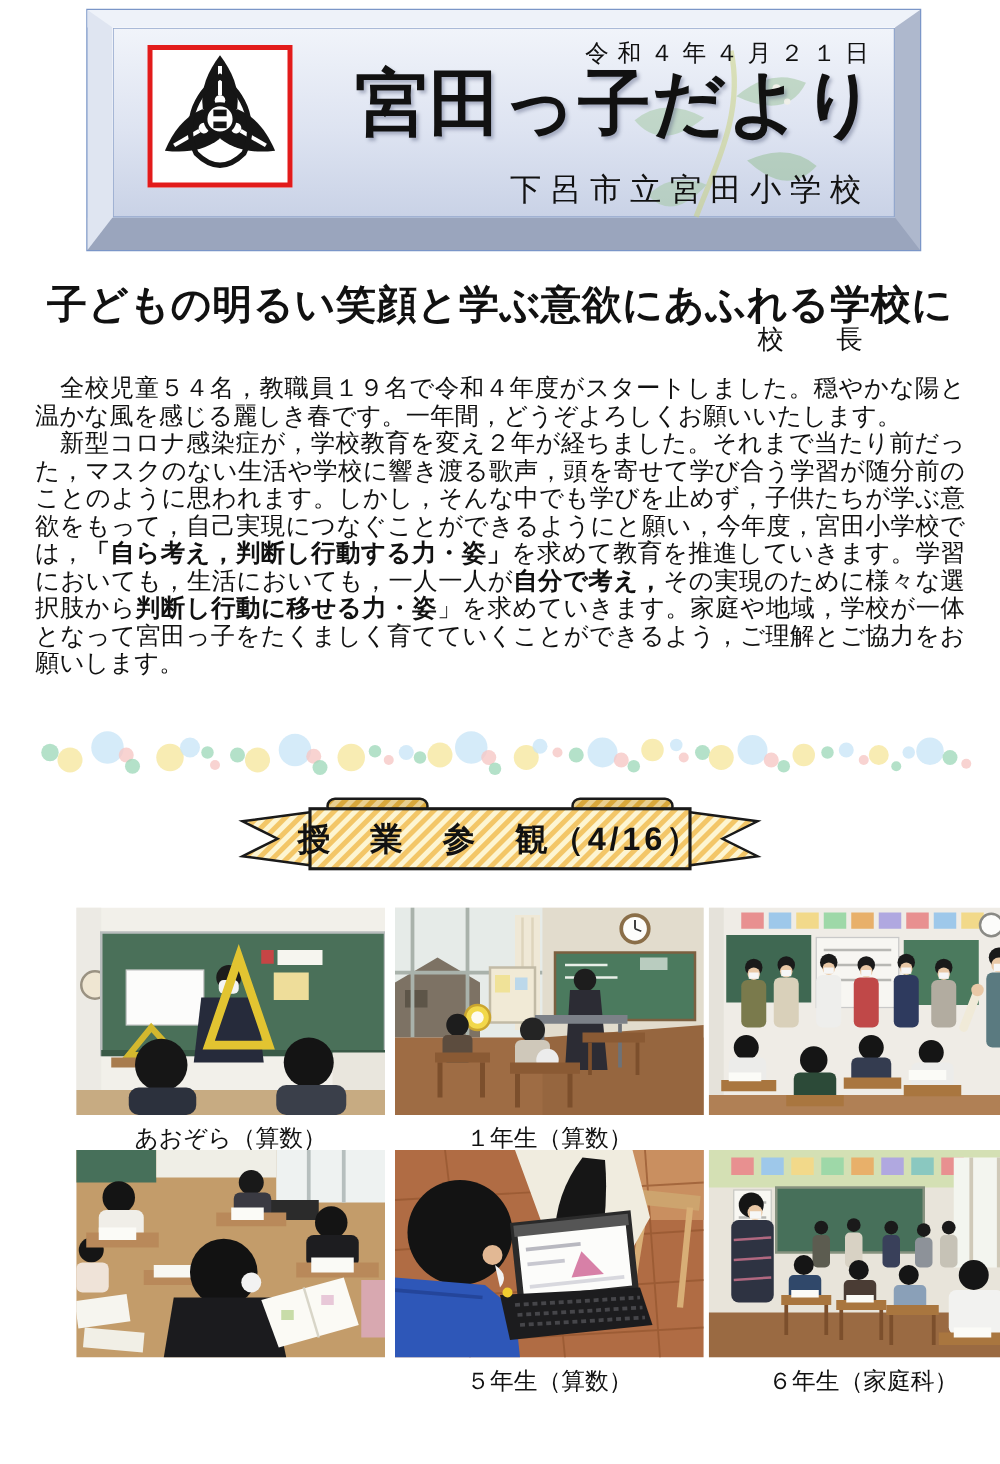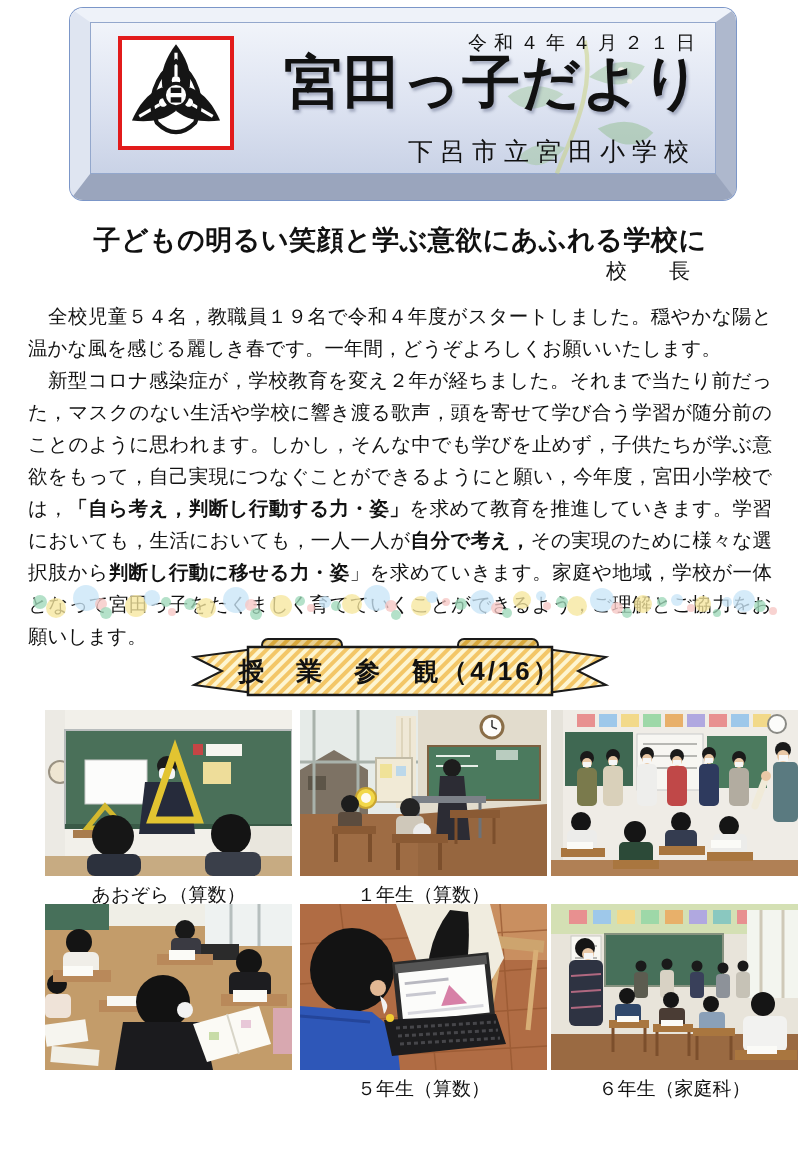--- a/index.html
+++ b/index.html
@@ -3,58 +3,58 @@
 <meta charset="utf-8">
 <style>
   html,body{margin:0;padding:0;background:#fff;}
   .page{position:relative;width:800px;height:1171px;background:#fff;overflow:hidden;
         font-family:"Liberation Sans","DejaVu Sans",sans-serif;color:#111;}
 
   
   .plaque{position:absolute;left:70px;top:8px;width:666px;height:192px;box-sizing:border-box;
           border-style:solid;border-width:14px 20px 26px 20px;
           border-color:#eef2f9 #aeb8cd #9aa5bd #dfe5f1;
-          box-shadow:0 0 0 1px #7b96c8;border-radius:13px;}
+          box-shadow:0 0 0 1px #7b96c8;}
   .plaque-inner{position:relative;width:100%;height:100%;
           background:linear-gradient(180deg,#f1f4fa 0%,#dde3f1 55%,#c9d2e6 100%);
           box-shadow:inset 0 0 0 1px #93a7cc;}
   .emblem-box{position:absolute;left:28px;top:14px;width:108px;height:106px;background:#fff;
           border:4px solid #e21b1b;z-index:2;}
   .emblem-box svg{width:100%;height:100%;display:block;}
   .masthead-date{position:absolute;right:14px;top:8px;z-index:2;
           font-family:"Liberation Serif","DejaVu Serif",serif;
           font-size:19px;letter-spacing:7px;white-space:nowrap;}
   .masthead-title{position:absolute;left:194px;top:22px;z-index:2;
           font-size:58px;font-weight:900;letter-spacing:1px;white-space:nowrap;
           text-shadow:2px 3px 3px rgba(90,100,130,.45);}
   .masthead-school{position:absolute;right:20px;bottom:6px;z-index:2;
           font-family:"Liberation Serif","DejaVu Serif",serif;
           font-size:25px;letter-spacing:7px;white-space:nowrap;}
   .leaf-decor{position:absolute;right:38px;top:10px;width:195px;height:150px;opacity:.5;z-index:1;}
 
   
   .article-heading{position:absolute;left:0;top:222px;width:100%;text-align:center;
-          font-size:27px;font-weight:bold;letter-spacing:0.5px;}
+          font-size:32px;font-weight:bold;letter-spacing:0.5px;}
   .article-byline{position:absolute;left:606px;top:257px;font-size:21px;white-space:nowrap;}
   .article-body{position:absolute;left:28px;top:300px;width:744px;
-          font-size:19.5px;line-height:32px;word-break:break-all;text-align:justify;}
+          font-size:19.5px;line-height:22px;word-break:break-all;text-align:justify;}
   .article-body p{margin:0;}
   .article-body strong{font-weight:bold;}
 
   
   .dots-divider{position:absolute;left:0;top:572px;width:800px;height:50px;}
 
   
   .banner{position:absolute;left:190px;top:633px;width:420px;height:66px;}
   .banner svg{width:100%;height:100%;display:block;}
   .banner text{font-family:"Liberation Sans","DejaVu Sans",sans-serif;
           font-size:26px;font-weight:bold;letter-spacing:3px;fill:#111;}
 
   
-  .photo{position:absolute;width:247px;margin:0;}
+  .photo{position:absolute;width:247px;margin:16px;}
   .photo svg{width:247px;height:166px;display:block;}
   .photo figcaption{margin-top:6px;text-align:center;font-size:19px;color:#111;white-space:nowrap;}
   .p1{left:45px;top:710px;} .p2{left:300px;top:710px;} .p3{left:551px;top:710px;}
   .p4{left:45px;top:904px;} .p5{left:300px;top:904px;} .p6{left:551px;top:904px;}
 </style>
 </head>
 <body>
 
 <div class="page">
 

